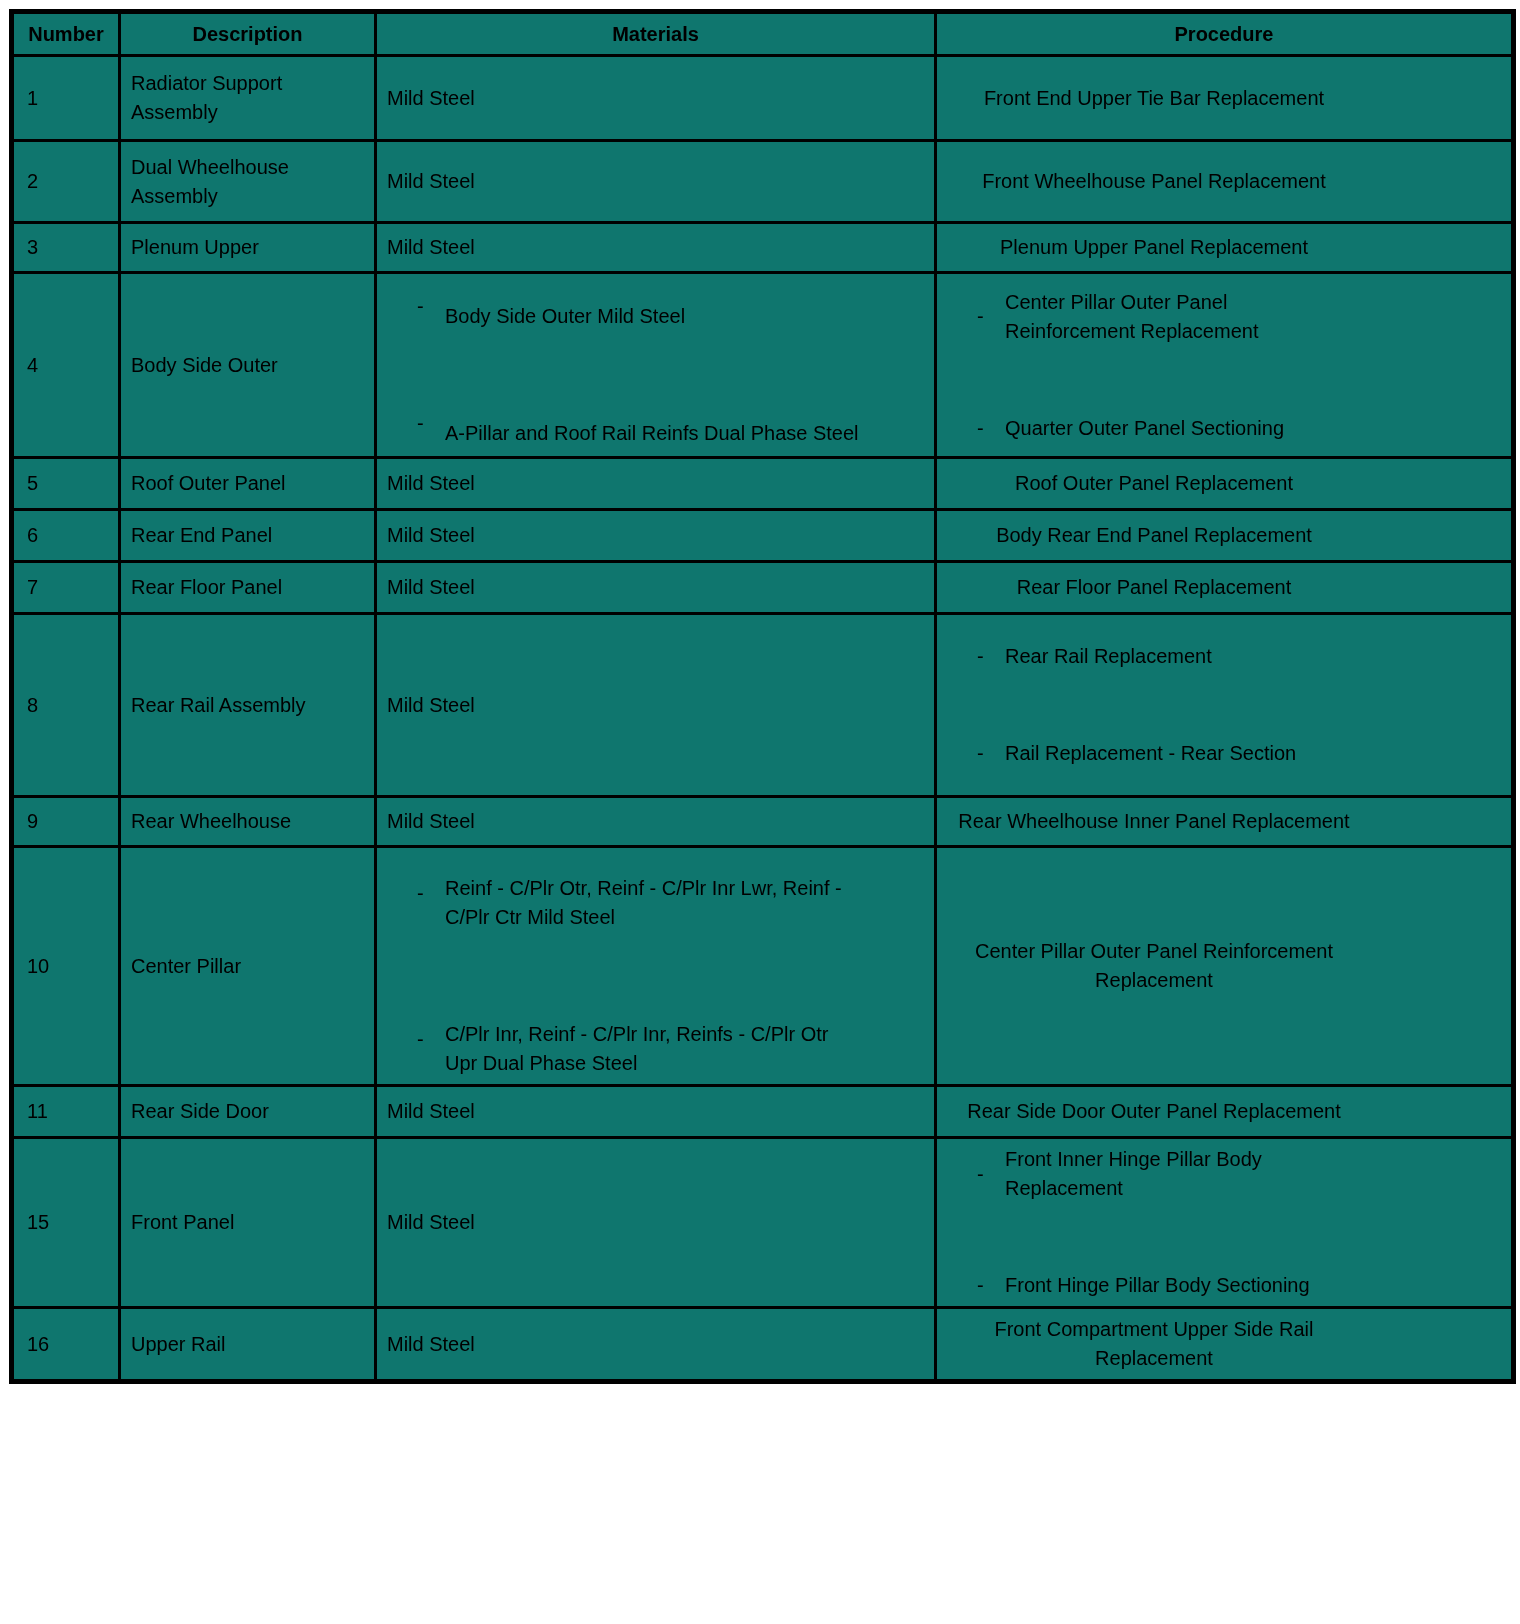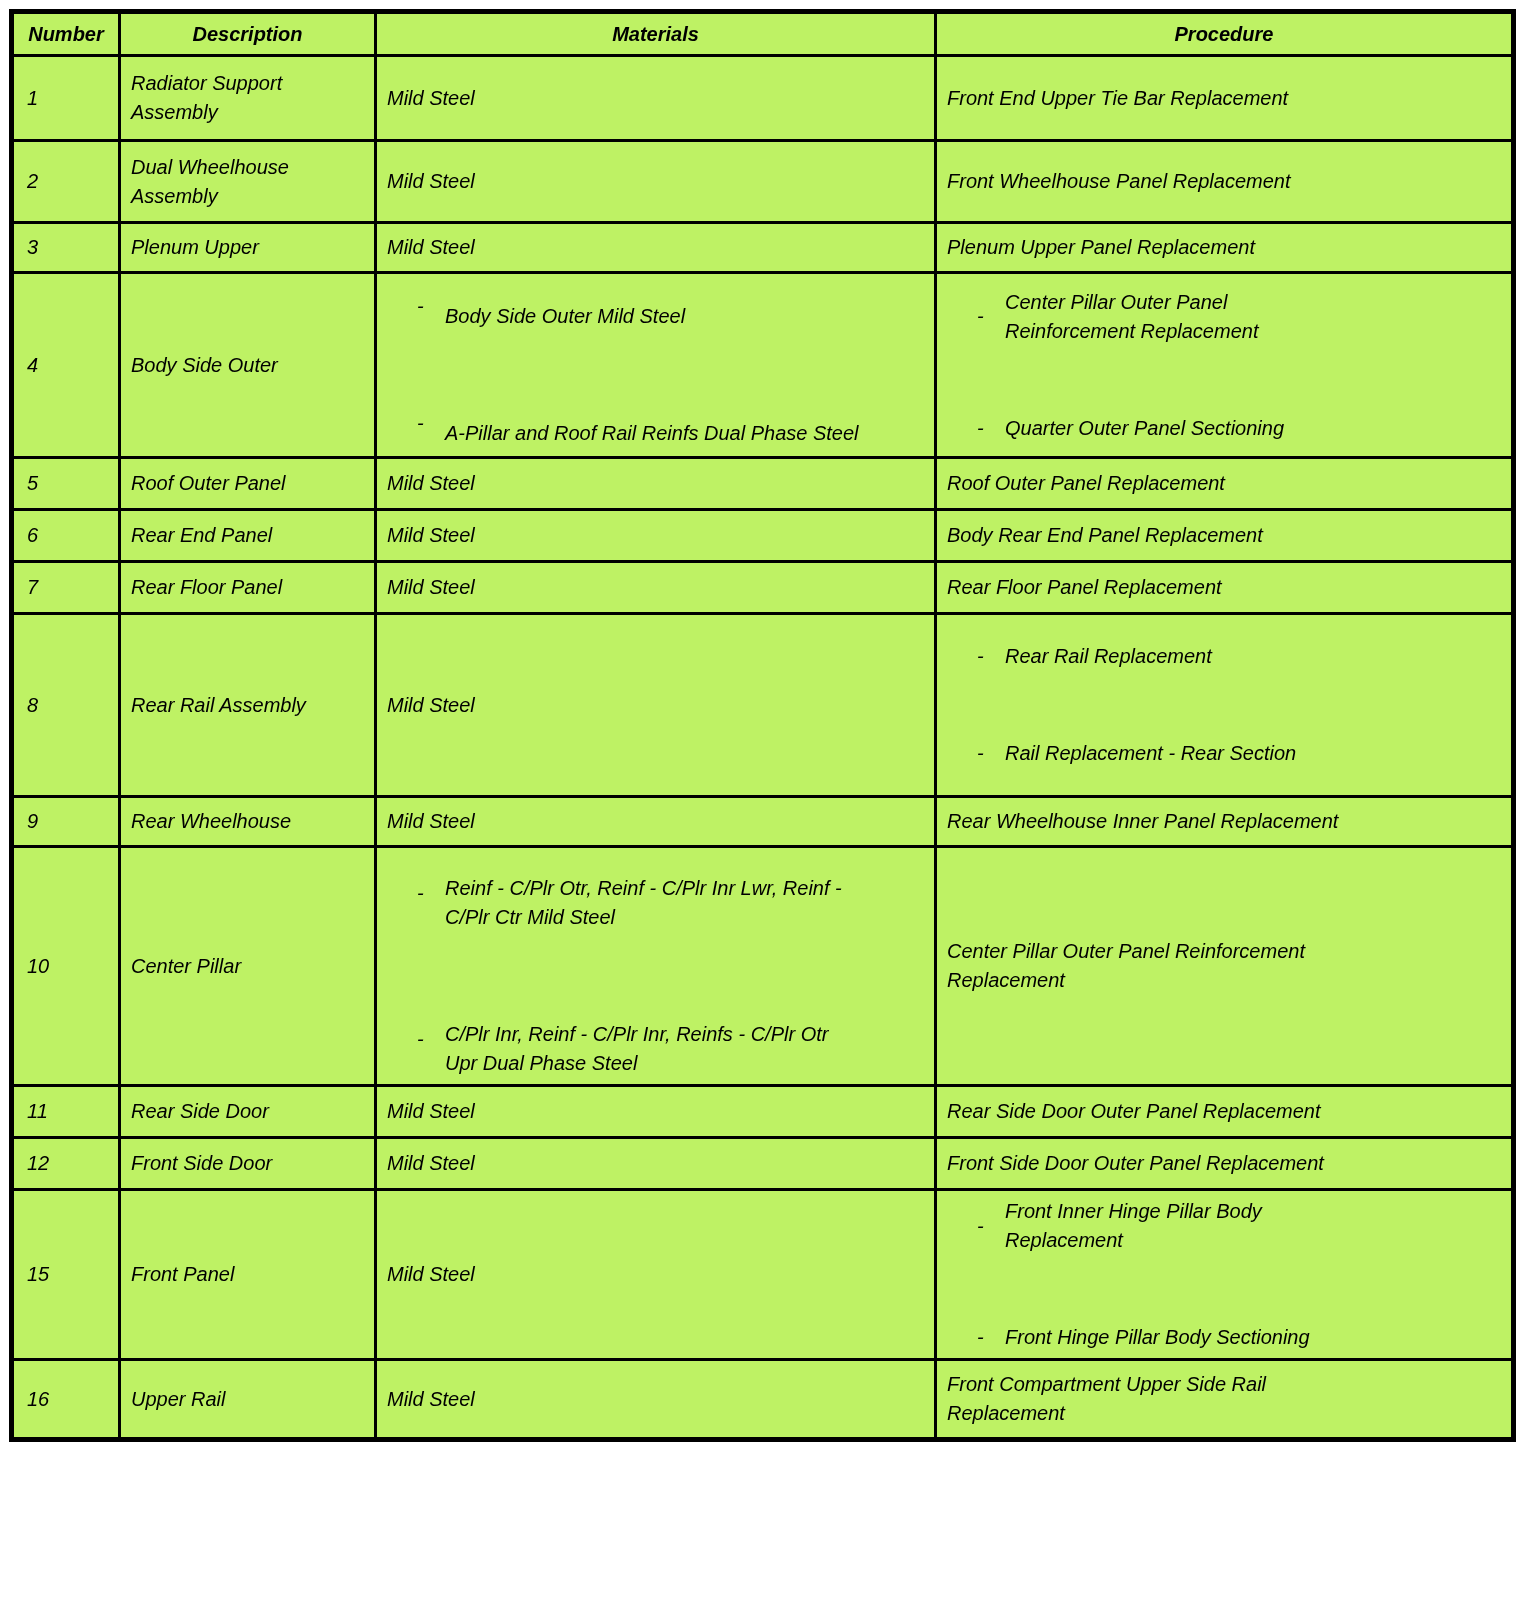--- a/index.html
+++ b/index.html
@@ -12,22 +12,21 @@
   .page {
     width: 1520px;
     box-sizing: border-box;
     padding: 9px;
   }
   table.service-table {
     border-collapse: collapse;
     table-layout: fixed;
     width: 1502px;
     border: 5px solid #000;
-    background: #bef264;
-    font-style: italic;
+    background: #0f766e;
   }
   col.col-number      { width: 108px; }
   col.col-description { width: 256px; }
   col.col-materials   { width: 560px; }
   col.col-procedure   { width: 578px; }
 
   th, td {
     border: 3px solid #000;
     vertical-align: middle;
     text-align: left;
@@ -58,21 +57,21 @@
   tbody tr:nth-child(9)  { height: 50px;  }
   tbody tr:nth-child(10) { height: 223px; }
   tbody tr:nth-child(11) { height: 52px;  }
   tbody tr:nth-child(12) { height: 52px;  }
   tbody tr:nth-child(13) { height: 64px;  }
   tbody tr:nth-child(14) { height: 80px;  }
   tbody tr:nth-child(15) { height: 193px; }
   tbody tr:nth-child(16) { height: 68px; margin-top: 24px;  }
 
   .plain { display: block; }
-  td.c-proc .plain { padding-right: 140px; }
+  td.c-proc .plain { padding-right: 140px; text-align: center; }
 
   .bullets {
     display: flex;
     flex-direction: column;
     gap: 68px;
     justify-content: center;
   }
   .bullet-item {
     display: flex;
     align-items: center;
@@ -256,30 +255,20 @@
     <td class="c-num">11</td>
     <td class="c-desc">Rear Side Door</td>
     <td class="c-mat">
             <span class="plain">Mild Steel</span>
           </td>
     <td class="c-proc">
             <span class="plain">Rear Side Door Outer Panel Replacement</span>
           </td>
   </tr>
 
-  <tr>
-    <td class="c-num">12</td>
-    <td class="c-desc">Front Side Door</td>
-    <td class="c-mat">
-            <span class="plain">Mild Steel</span>
-          </td>
-    <td class="c-proc">
-            <span class="plain">Front Side Door Outer Panel Replacement</span>
-          </td>
-  </tr>
 
 
 
   <tr>
     <td class="c-num">15</td>
     <td class="c-desc">Front Panel</td>
     <td class="c-mat">
             <span class="plain">Mild Steel</span>
           </td>
     <td class="c-proc">

